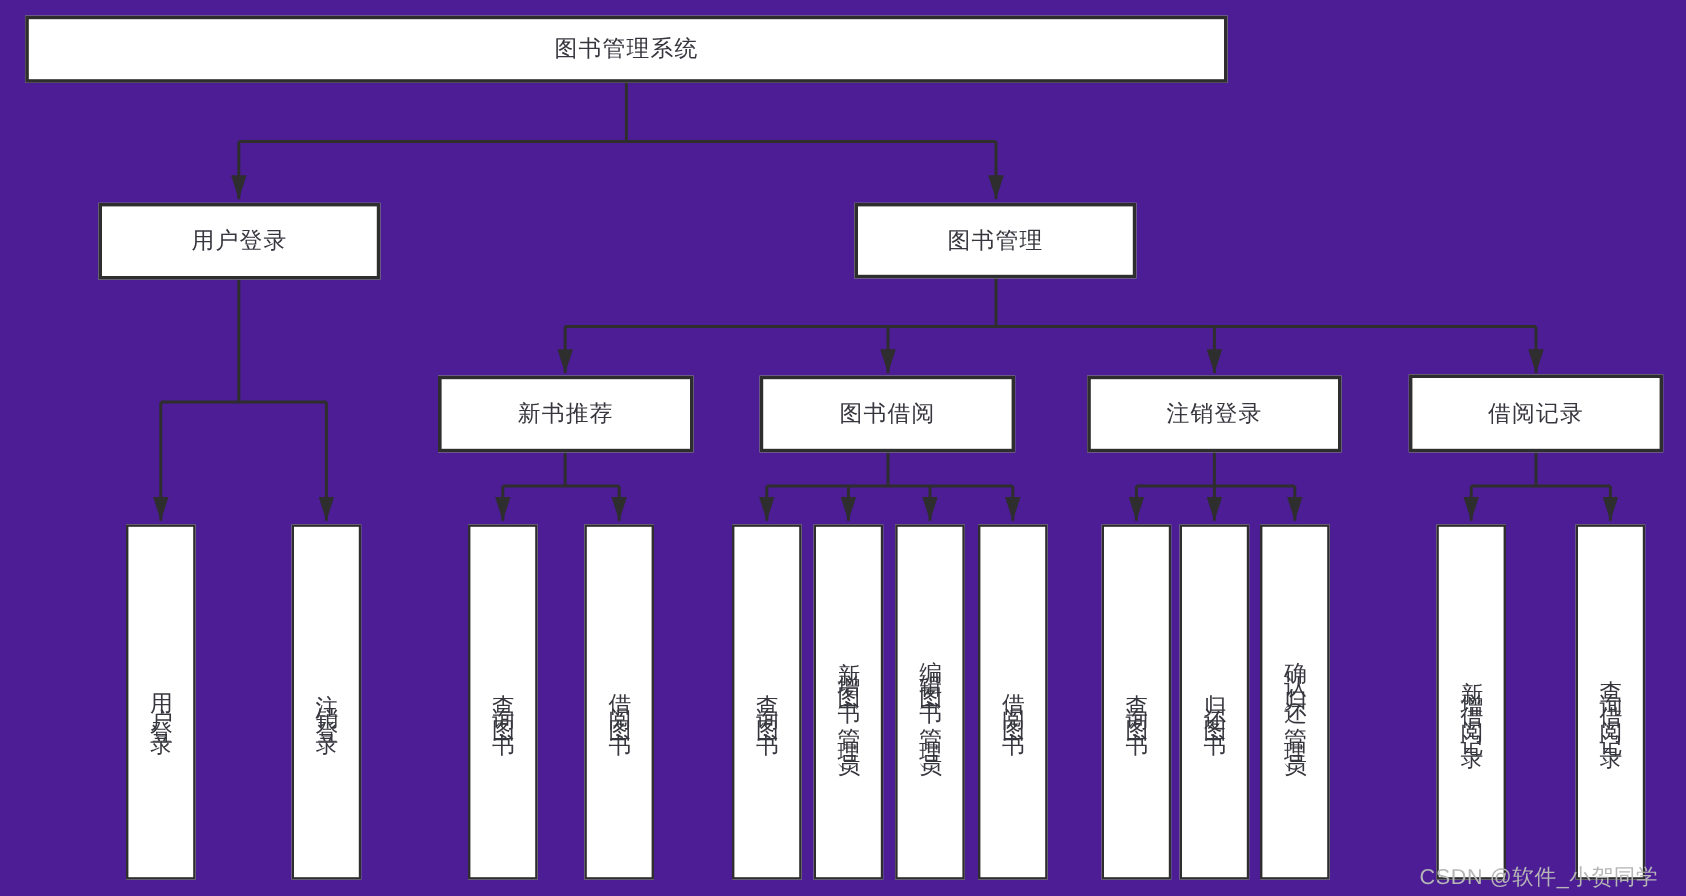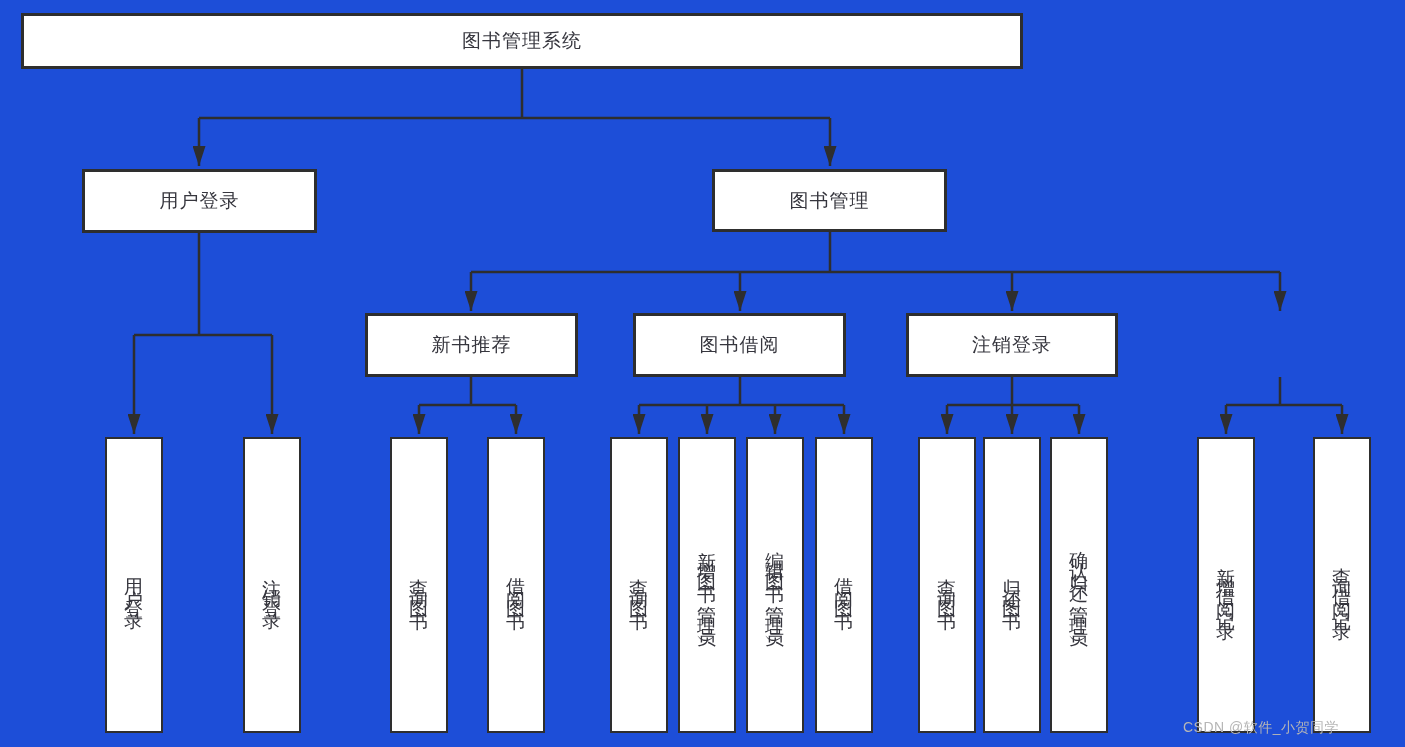--- a/index.html
+++ b/index.html
@@ -5,21 +5,21 @@
   html, body {
     margin: 0;
     padding: 0;
     background: #ffffff;
     font-family: "Liberation Sans", "DejaVu Sans", sans-serif;
   }
   .canvas {
     position: relative;
     width: 1405px;
     height: 747px;
-    background: #1d4ed8;
+    background: #4c1d95;
     overflow: hidden;
   }
   .connector-layer {
     position: absolute;
     left: 0;
     top: 0;
     width: 1405px;
     height: 747px;
     pointer-events: none;
   }
@@ -53,21 +53,21 @@
   .leaf .vtext {
     writing-mode: vertical-rl;
     text-orientation: mixed;
     letter-spacing: 11px;
     line-height: 1;
   }
   .watermark {
     position: absolute;
     left: 1183px;
     top: 719px;
-    font-size: 14px;
+    font-size: 18px;
     color: #b6b6b6;
     letter-spacing: 0.5px;
     white-space: nowrap;
     text-align: center;
   }
 </style>
 </head>
 <body>
 
 <div class="canvas">
@@ -135,20 +135,23 @@
 
   <div class="node" style="left:633px; top:313px; width:213px; height:64px;">
     <span>图书借阅</span>
   </div>
   <div class="node" style="left:365px; top:313px; width:213px; height:64px;">
     <span>新书推荐</span>
   </div>
   <div class="node" style="left:906px; top:313px; width:212px; height:64px;">
     <span>注销登录</span>
   </div>
+  <div class="node" style="left:1174px; top:312px; width:212px; height:65px;">
+    <span>借阅记录</span>
+  </div>
 
   <div class="leaf" style="left:105px;">
     <span class="vtext">用户登录</span>
   </div>
   <div class="leaf" style="left:243px;">
     <span class="vtext">注销登录</span>
   </div>
 
   <div class="leaf" style="left:390px;">
     <span class="vtext">查询图书</span>

